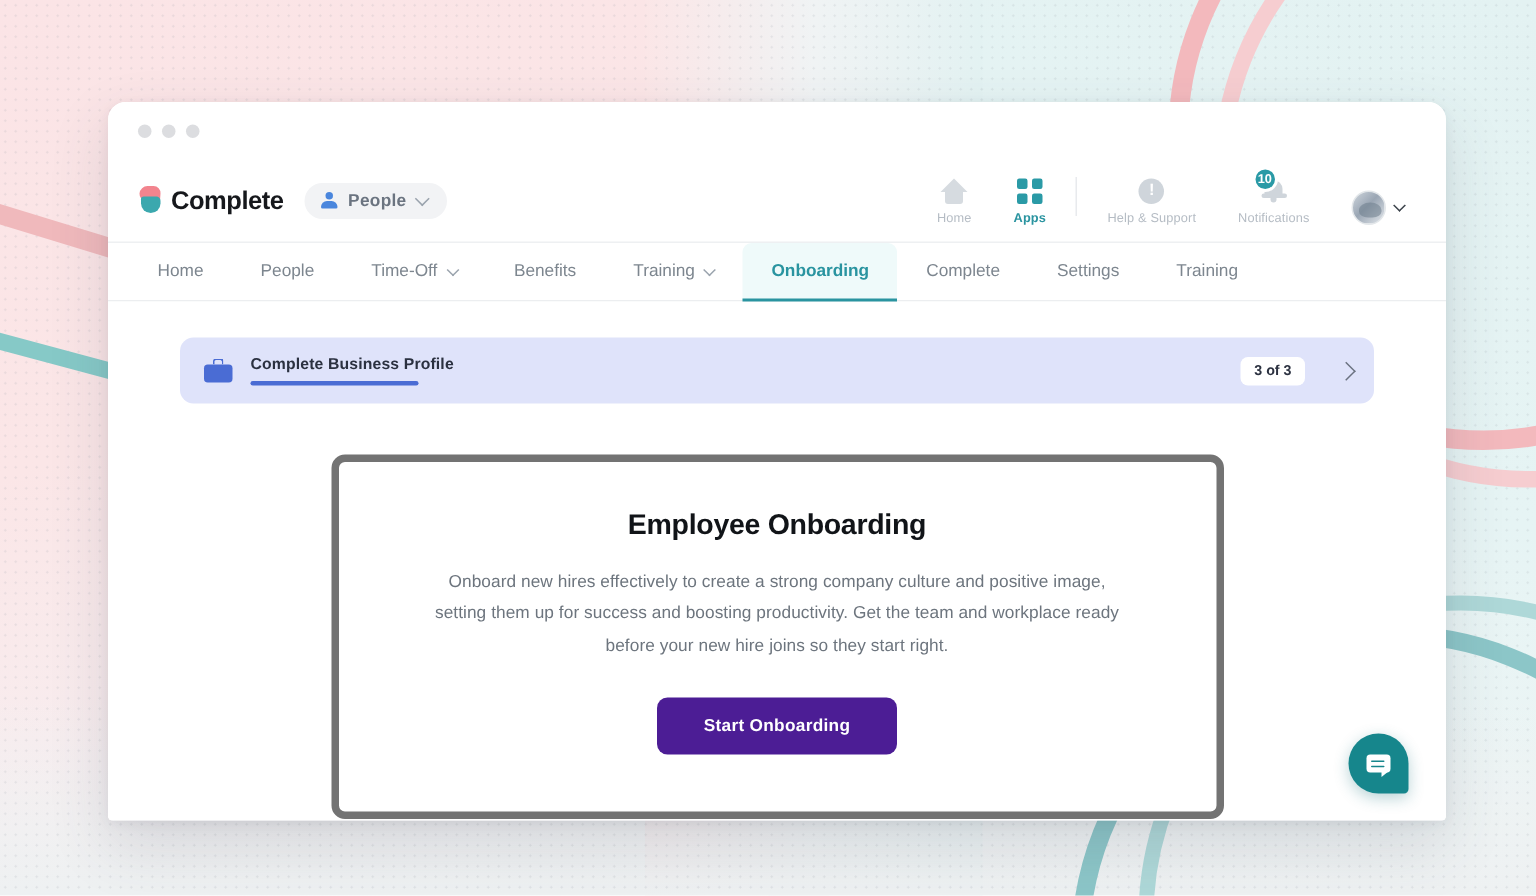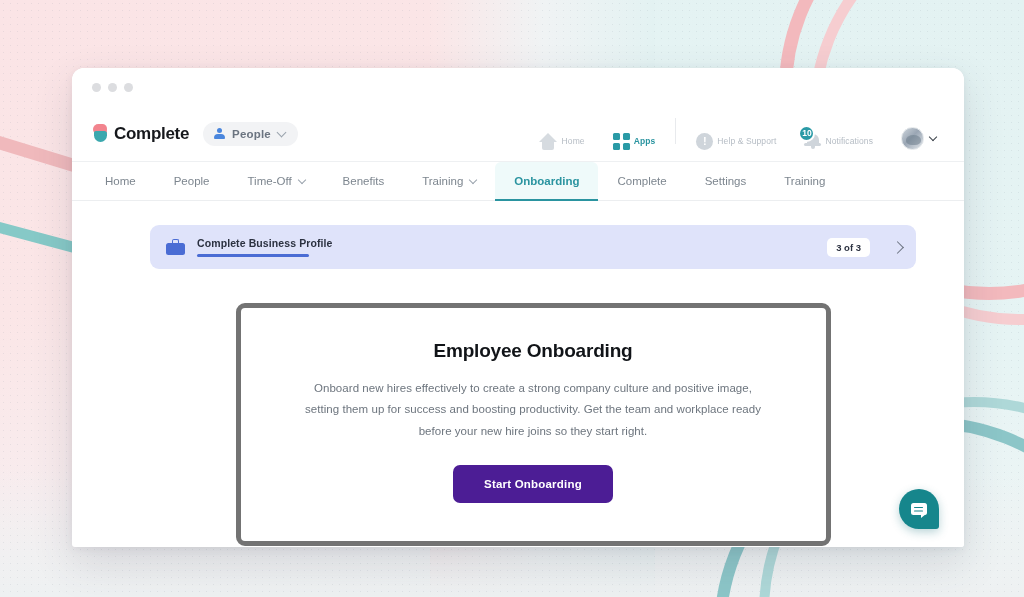--- a/index.html
+++ b/index.html
@@ -108,21 +108,21 @@
     content:''; position:absolute; left:0; top:6px; width:11px; height:5px;
     border-radius:4px 4px 1px 1px; background:#4a86dd;
   }
   .scope-label { font-size:11.5px; color:#6b7480; font-weight:bold; letter-spacing:.2px; }
   .chev { width:7px; height:7px; border-right:1.6px solid #9aa3ad; border-bottom:1.6px solid #9aa3ad;
           transform:rotate(45deg); margin-bottom:3px; }
 
   .appbar-spacer { flex:1; }
   .nav-right { display:flex; align-items:flex-end; gap:0; }
   .nav-item {
-    display:flex; flex-direction:row; align-items:center; gap:4px;
+    display:flex; flex-direction:column; align-items:center; gap:4px;
     padding:0 14px; position:relative; min-width:44px;
   }
   .nav-item .lbl { font-size:8.5px; letter-spacing:.1px; white-space:nowrap; }
   .nav-item.muted .lbl { color:#b5bcc4; }
   .nav-item.active .lbl { color:#2a94a0; font-weight:bold; }
   .ico-home { width:19px; height:17px; position:relative; }
   .ico-home::before{
     content:''; position:absolute; left:0; top:0; width:0; height:0;
     border-left:9.5px solid transparent; border-right:9.5px solid transparent;
     border-bottom:9px solid #d6dbe0;
@@ -188,21 +188,21 @@
   .tab.active::after {
     content:''; position:absolute; left:0; right:0; bottom:-1px; height:2px;
     background:#2a94a0;
   }
   .tab .chev-s {
     width:6px; height:6px; border-right:1.5px solid #9aa3ad;
     border-bottom:1.5px solid #9aa3ad; transform:rotate(45deg); margin-bottom:3px;
   }
 
   
-  .content { flex:1; background:#fff; padding:24px 48px 0; overflow:hidden;margin-left:30px; }
+  .content { flex:1; background:#fff; padding:24px 48px 0; overflow:hidden; }
 
   .progress-banner {
     height:44px; background:#dfe3fa; border-radius:9px;
     display:flex; align-items:center; padding:0 14px 0 16px; gap:12px;
     position:relative;
   }
   .ico-case { width:19px; height:16px; position:relative; flex:0 0 19px; }
   .ico-case .handle {
     position:absolute; left:6px; top:0; width:7px; height:4px;
     border:1.8px solid #4a6cd4; border-bottom:none; border-radius:2px 2px 0 0;

